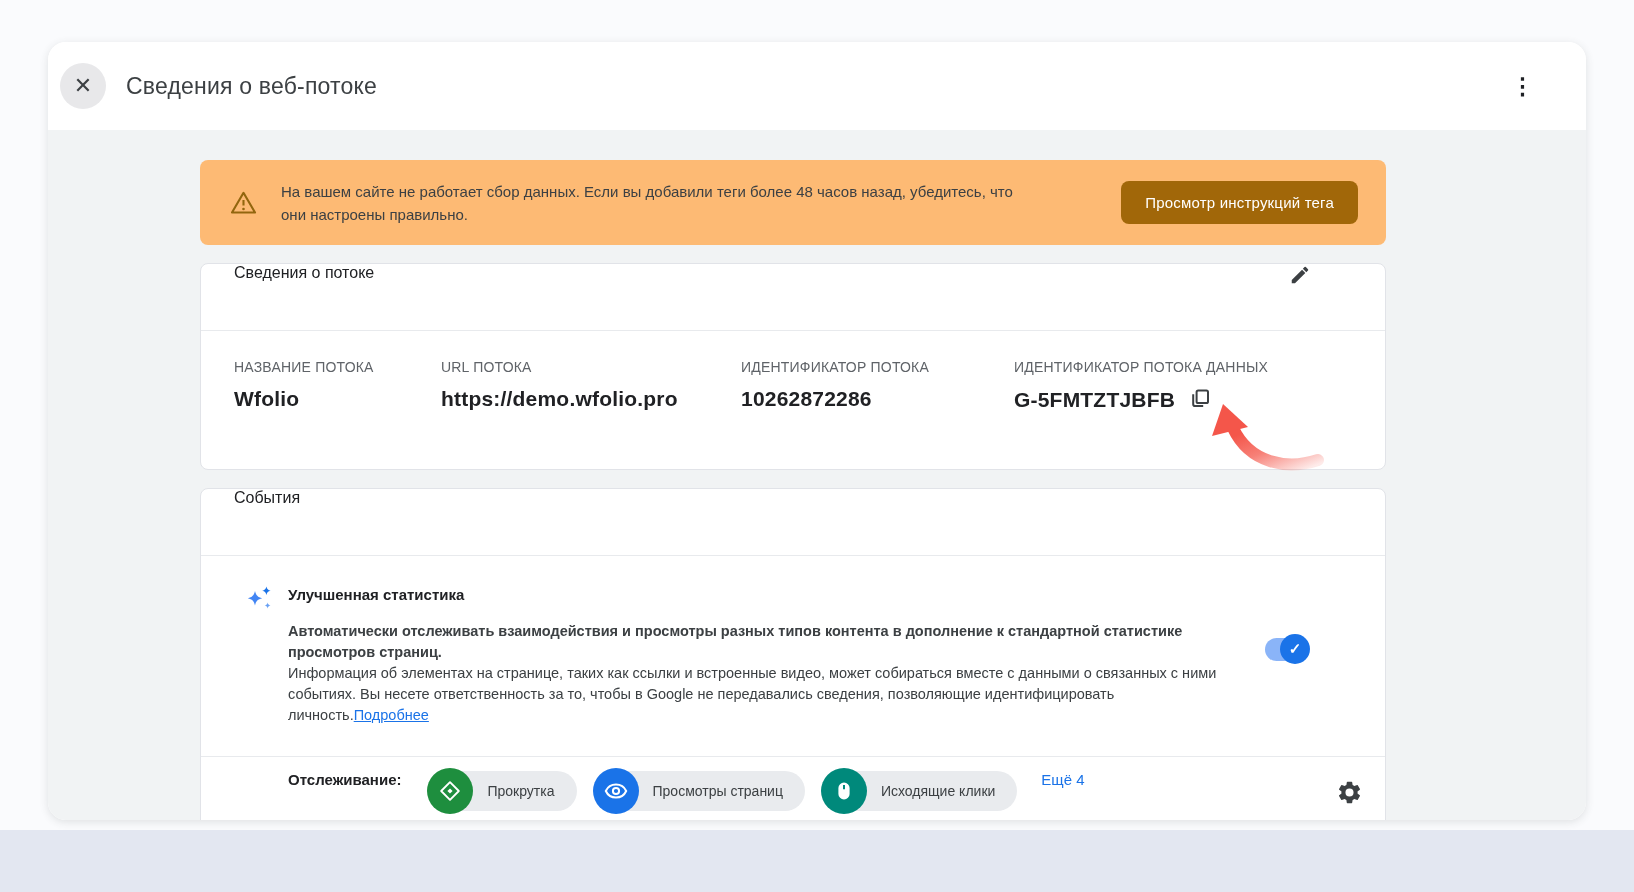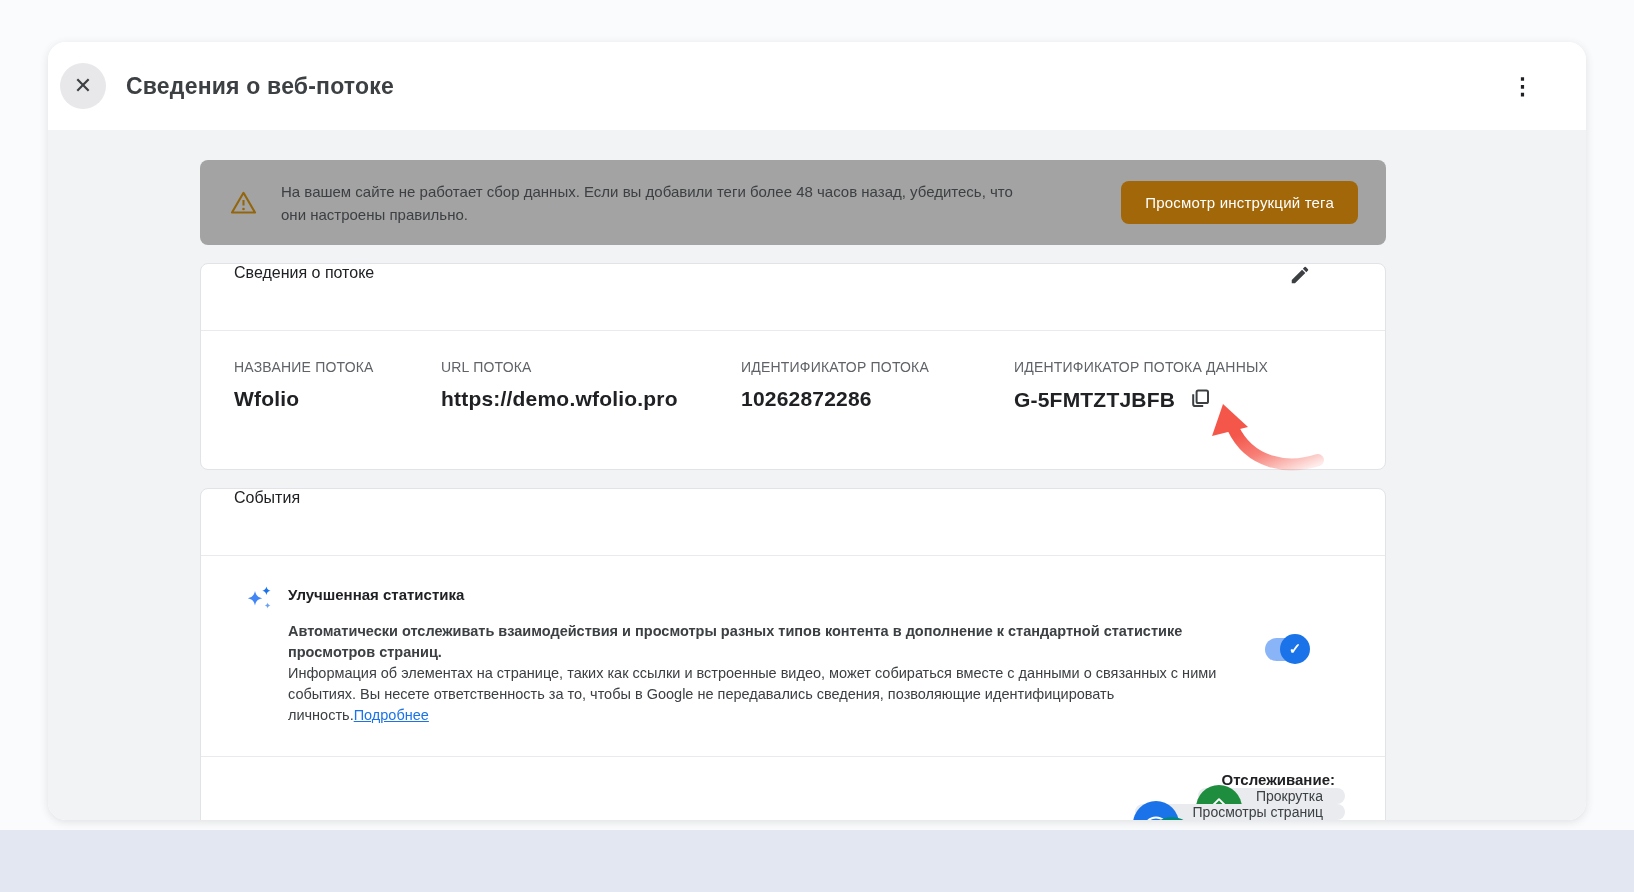--- a/index.html
+++ b/index.html
@@ -10,29 +10,29 @@
 
   .window { position:absolute; left:48px; top:42px; width:1538px; height:778px;
     background:#fff; border-radius:18px; box-shadow:0 2px 8px rgba(60,64,67,.14);
     overflow:hidden; display:flex; flex-direction:column; }
 
   .win-header { height:88px; flex:none; background:#fff; display:flex; align-items:center;
     padding:0 44px 0 12px; }
   .close-btn { width:46px; height:46px; border:none; border-radius:50%; background:#e8e8ea;
     color:#3c4043; font-size:22px; line-height:46px; text-align:center; cursor:pointer;
     margin-right:20px; flex:none; }
-  .win-title { font-size:23px; font-weight:700; color:#3c4043; letter-spacing:.2px; }
+  .win-title { font-size:23px; font-weight:400; color:#3c4043; letter-spacing:.2px; }
   .kebab-btn { margin-left:auto; border:none; background:transparent; color:#1f2125;
     font-size:23px; font-weight:700; cursor:pointer; line-height:1; padding:6px 8px; }
 
   .win-body { flex:1; background:#f1f3f4; overflow:hidden; }
   .content { margin-left:152px; width:1186px; padding-top:30px; }
 
   
-  .banner { height:85px; background:#a3a3a3; border-radius:8px; display:flex; align-items:center; }
+  .banner { height:85px; background:#fdba74; border-radius:8px; display:flex; align-items:center; }
   .banner-icon-box { width:43px; margin-left:30px; margin-right:8px; flex:none; display:flex; }
   .banner-text { font-size:15px; line-height:23px; color:#3c4043; width:745px; }
   .banner-btn { margin-left:auto; margin-right:28px; background:#a16709; color:#fff; border:none;
     border-radius:8px; padding:13px 24px; font-size:15px; font-weight:500; letter-spacing:.2px;
     cursor:pointer; font-family:"Liberation Sans",sans-serif;text-align:right; }
 
   
   .card { background:#fff; border:1px solid #e1e3e8; border-radius:8px; margin-top:18px; }
   .card-header { height:67px; display:flex; align-items:flex-start; padding:0 74px 0 33px;
     border-bottom:1px solid #e8eaed; }
@@ -58,21 +58,21 @@
   .para { font-size:14.5px; line-height:21px; color:#3c4043; max-width:950px; }
   .para-bold { font-weight:700; }
   .more-link { color:#1a73e8; text-decoration:underline; }
 
   .toggle { position:absolute; right:78px; top:82px; width:42px; height:23px; cursor:pointer; }
   .toggle-track { position:absolute; inset:0; background:#8ab4f8; border-radius:12px; }
   .toggle-thumb { position:absolute; right:-3px; top:-4px; width:30px; height:30px; background:#1a73e8;
     border-radius:50%; color:#fff; font-size:15px; font-weight:700; line-height:30px; text-align:center; }
 
   .divider { border-top:1px solid #e8eaed; margin:0; }
-  .tracking-row { display:flex; align-items:flex-end; padding:14px 22px 16px 87px; height:71px;flex-direction:column; }
+  .tracking-row { display:flex; align-items:flex-start; padding:14px 22px 16px 87px; height:71px; }
   .tracking-label { font-size:15px; font-weight:700; color:#202124; margin-right:28px; }
   .chip { position:relative; height:40px; background:#e9ebee; border-radius:20px; display:flex;
     align-items:center; padding:0 22px 0 58px; margin-right:18px; cursor:pointer; }
   .chip-circle { position:absolute; left:-2px; top:-3px; width:46px; height:46px; border-radius:50%;
     display:flex; align-items:center; justify-content:center; }
   .circle-blue { background:#1a73e8; } .circle-green { background:#1e8e3e; } .circle-teal { background:#00897b; }
   .chip-label { font-size:14px; font-weight:500; color:#3c4043; white-space:nowrap; }
   .more-chips { font-size:15px; font-weight:400; color:#1a73e8; margin-left:6px; cursor:pointer;
     text-decoration:none; }
   .gear-btn { margin-left:auto; margin-top:8px; }

